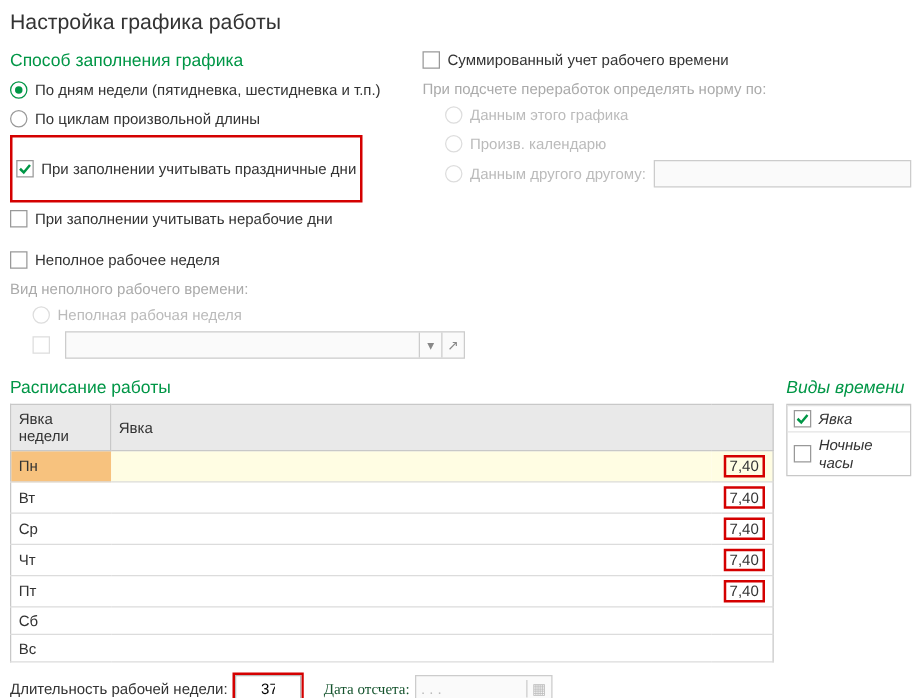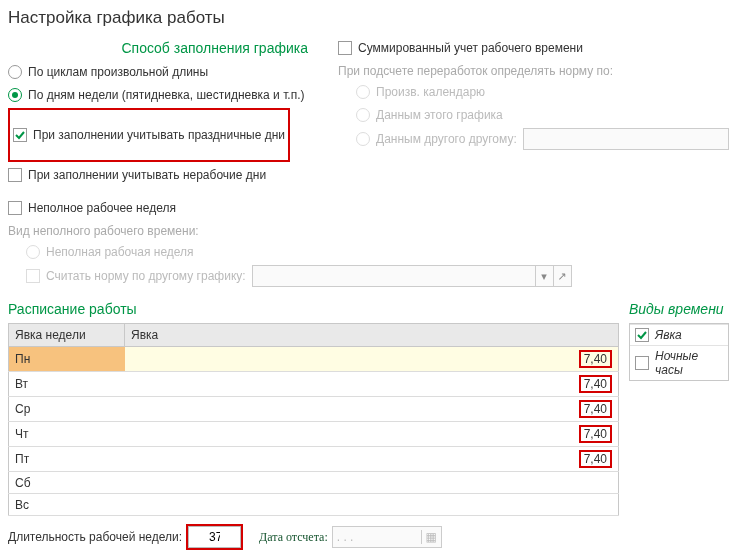--- a/index.html
+++ b/index.html
@@ -20,21 +20,21 @@
   }
   .section-title {
     color: #009646;
     font-size: 14px;
     margin: 4px 0 6px 0;
   }
   .top-grid {
     display: flex;
     gap: 30px;
   }
-  .top-left { flex: 0 0 300px; text-align: right; }
+  .top-left { flex: 0 0 300px; }
   .top-right { flex: 1; }
 
   .row { display: flex; align-items: center; margin: 3px 0; min-height: 20px; }
   .indent { margin-left: 18px; }
 
   .radio, .checkbox {
     width: 14px; height: 14px;
     border: 1px solid #999;
     margin-right: 6px;
     display: inline-flex;
@@ -90,21 +90,21 @@
     font-size: 12px;
   }
   table.sched td {
     border: 1px solid #dcdcdc;
     border-left: none; border-right: none;
     padding: 3px 6px;
     height: 22px;
   }
   table.sched td:first-child {
     border-left: 1px solid #c8c8c8;
-    width: 116px;
+    width: 80px;
   }
   table.sched td:last-child {
     border-right: 1px solid #c8c8c8;
     text-align: right;
     width: 50px;
   }
   tr.day-row td { background: #fff; }
   tr.day-row.mon td:first-child { background: #f7c27e; }
   tr.day-row.mon td:nth-child(2) { background: #fffde3; }
   tr.day-row.mon td:last-child { background: #fffde3; }
@@ -160,28 +160,28 @@
 </head>
 <body>
 
 <div class="page-title">Настройка графика работы</div>
 
 <div class="top-grid">
   <div class="top-left">
     <div class="section-title">Способ заполнения графика</div>
 
     <div class="row">
-      <span class="radio"></span>
-      <span>По циклам произвольной длины</span>
-    </div>
-    <div class="row">
       <span class="radio selected">
           <span class="dot"></span>
         </span>
       <span>По дням недели (пятидневка, шестидневка и т.п.)</span>
+    </div>
+    <div class="row">
+      <span class="radio"></span>
+      <span>По циклам произвольной длины</span>
     </div>
 
     <div class="row">
       <span class="red-box">
         <span class="checkbox checked">
           <svg viewBox="0 0 10 10">
               <path d="M1 5 L4 8 L9 2" stroke="#009646" stroke-width="2" fill="none"></path>
             </svg>
         </span>
         <span>При заполнении учитывать праздничные дни</span>
@@ -199,25 +199,25 @@
   <div class="top-right">
     <div class="row" style="margin-top:2px;">
       <span class="checkbox">
         
       </span>
       <span>Суммированный учет рабочего времени</span>
     </div>
     <div class="sub-label indent">При подсчете переработок определять норму по:</div>
     <div class="row indent">
       <span class="radio" style="border-color:#ddd;"></span>
-      <span class="label-disabled">Произв. календарю</span>
+      <span class="label-disabled">Данным этого графика</span>
     </div>
     <div class="row indent">
       <span class="radio" style="border-color:#ddd;"></span>
-      <span class="label-disabled">Данным этого графика</span>
+      <span class="label-disabled">Произв. календарю</span>
     </div>
     <div class="row indent">
       <span class="radio" style="border-color:#ddd;"></span>
       <span class="label-disabled">Данным другого другому:</span>
       <span class="graf-select">
         <span class="sel-main"></span>
       </span>
     </div>
   </div>
 </div>
@@ -231,21 +231,20 @@
   </div>
   <div class="sub-label indent">Вид неполного рабочего времени:</div>
   <div class="row indent">
     <span class="radio" style="border-color:#ddd;"></span>
     <span class="label-disabled">Неполная рабочая неделя</span>
   </div>
   <div class="row indent">
     <span class="checkbox" style="border-color:#ddd;">
       
     </span>
-    <span class="label-disabled">Считать норму по другому графику:</span>
     <span class="graf-select" style="max-width:320px;">
       <span class="sel-main"></span>
       <span class="sel-btn">▾</span>
       <span class="sel-btn">↗</span>
     </span>
   </div>
 </div>
 
 <div class="schedule-area">
   <div class="sched-left">

